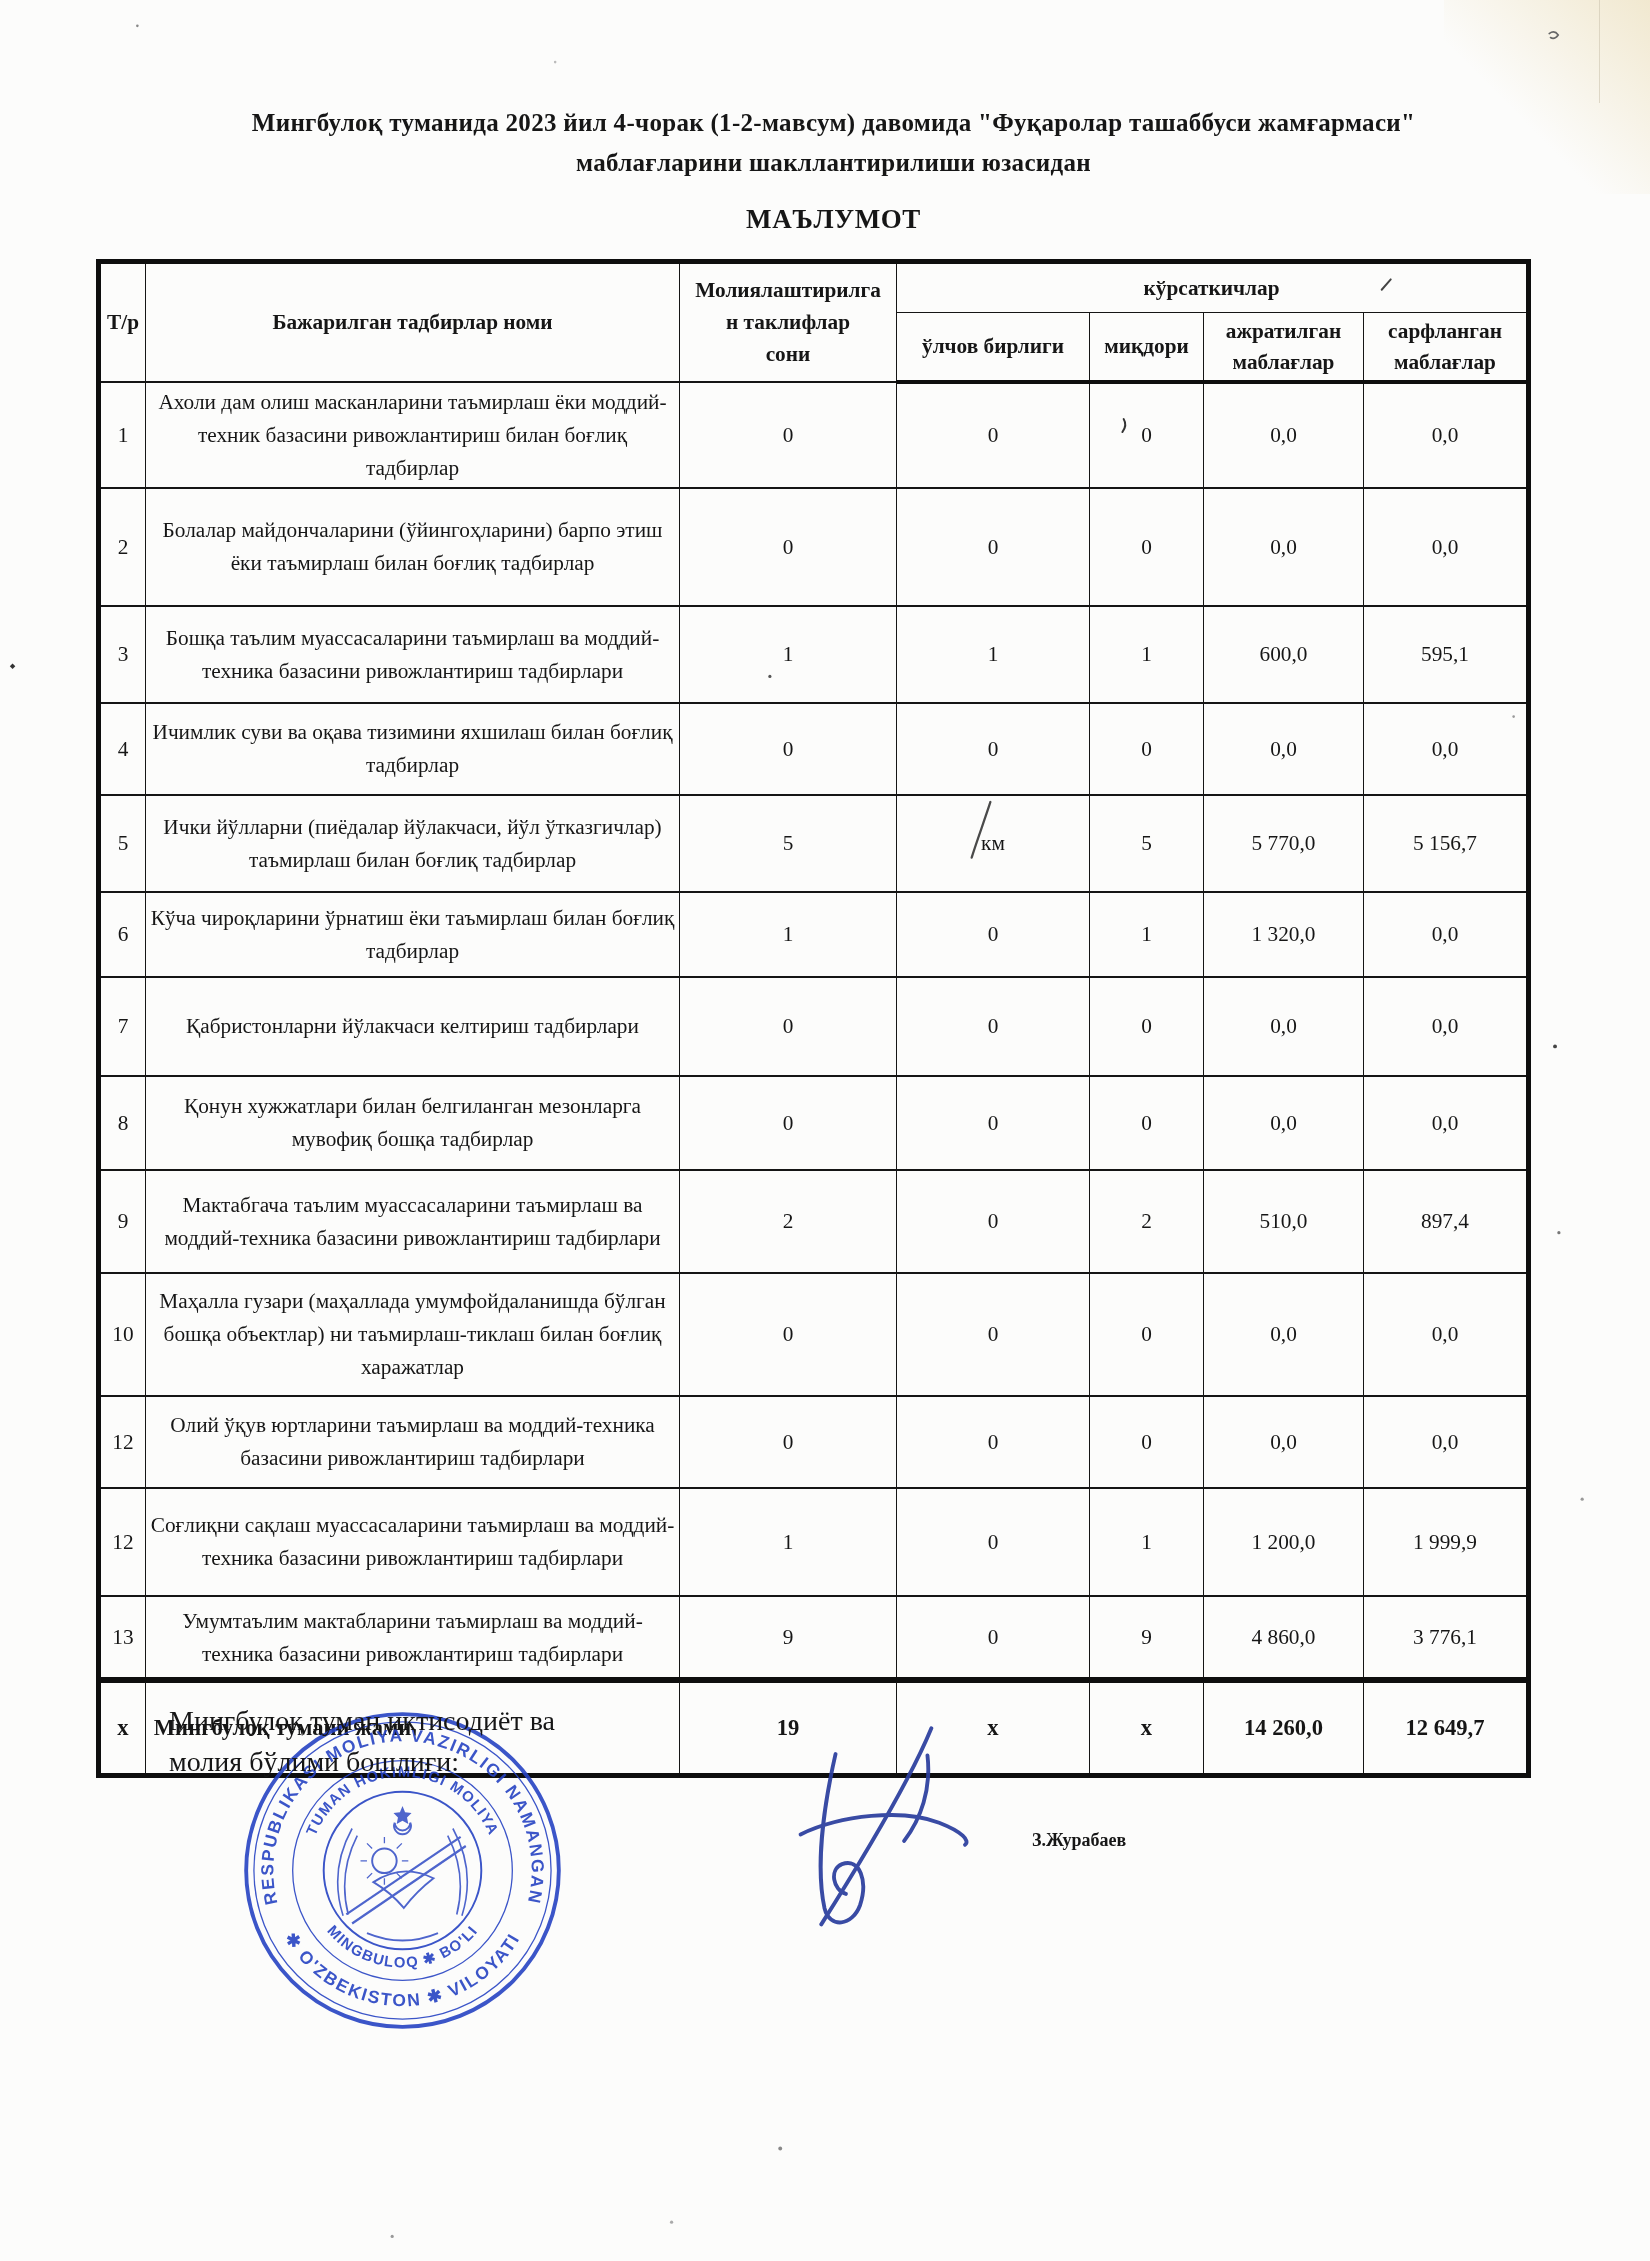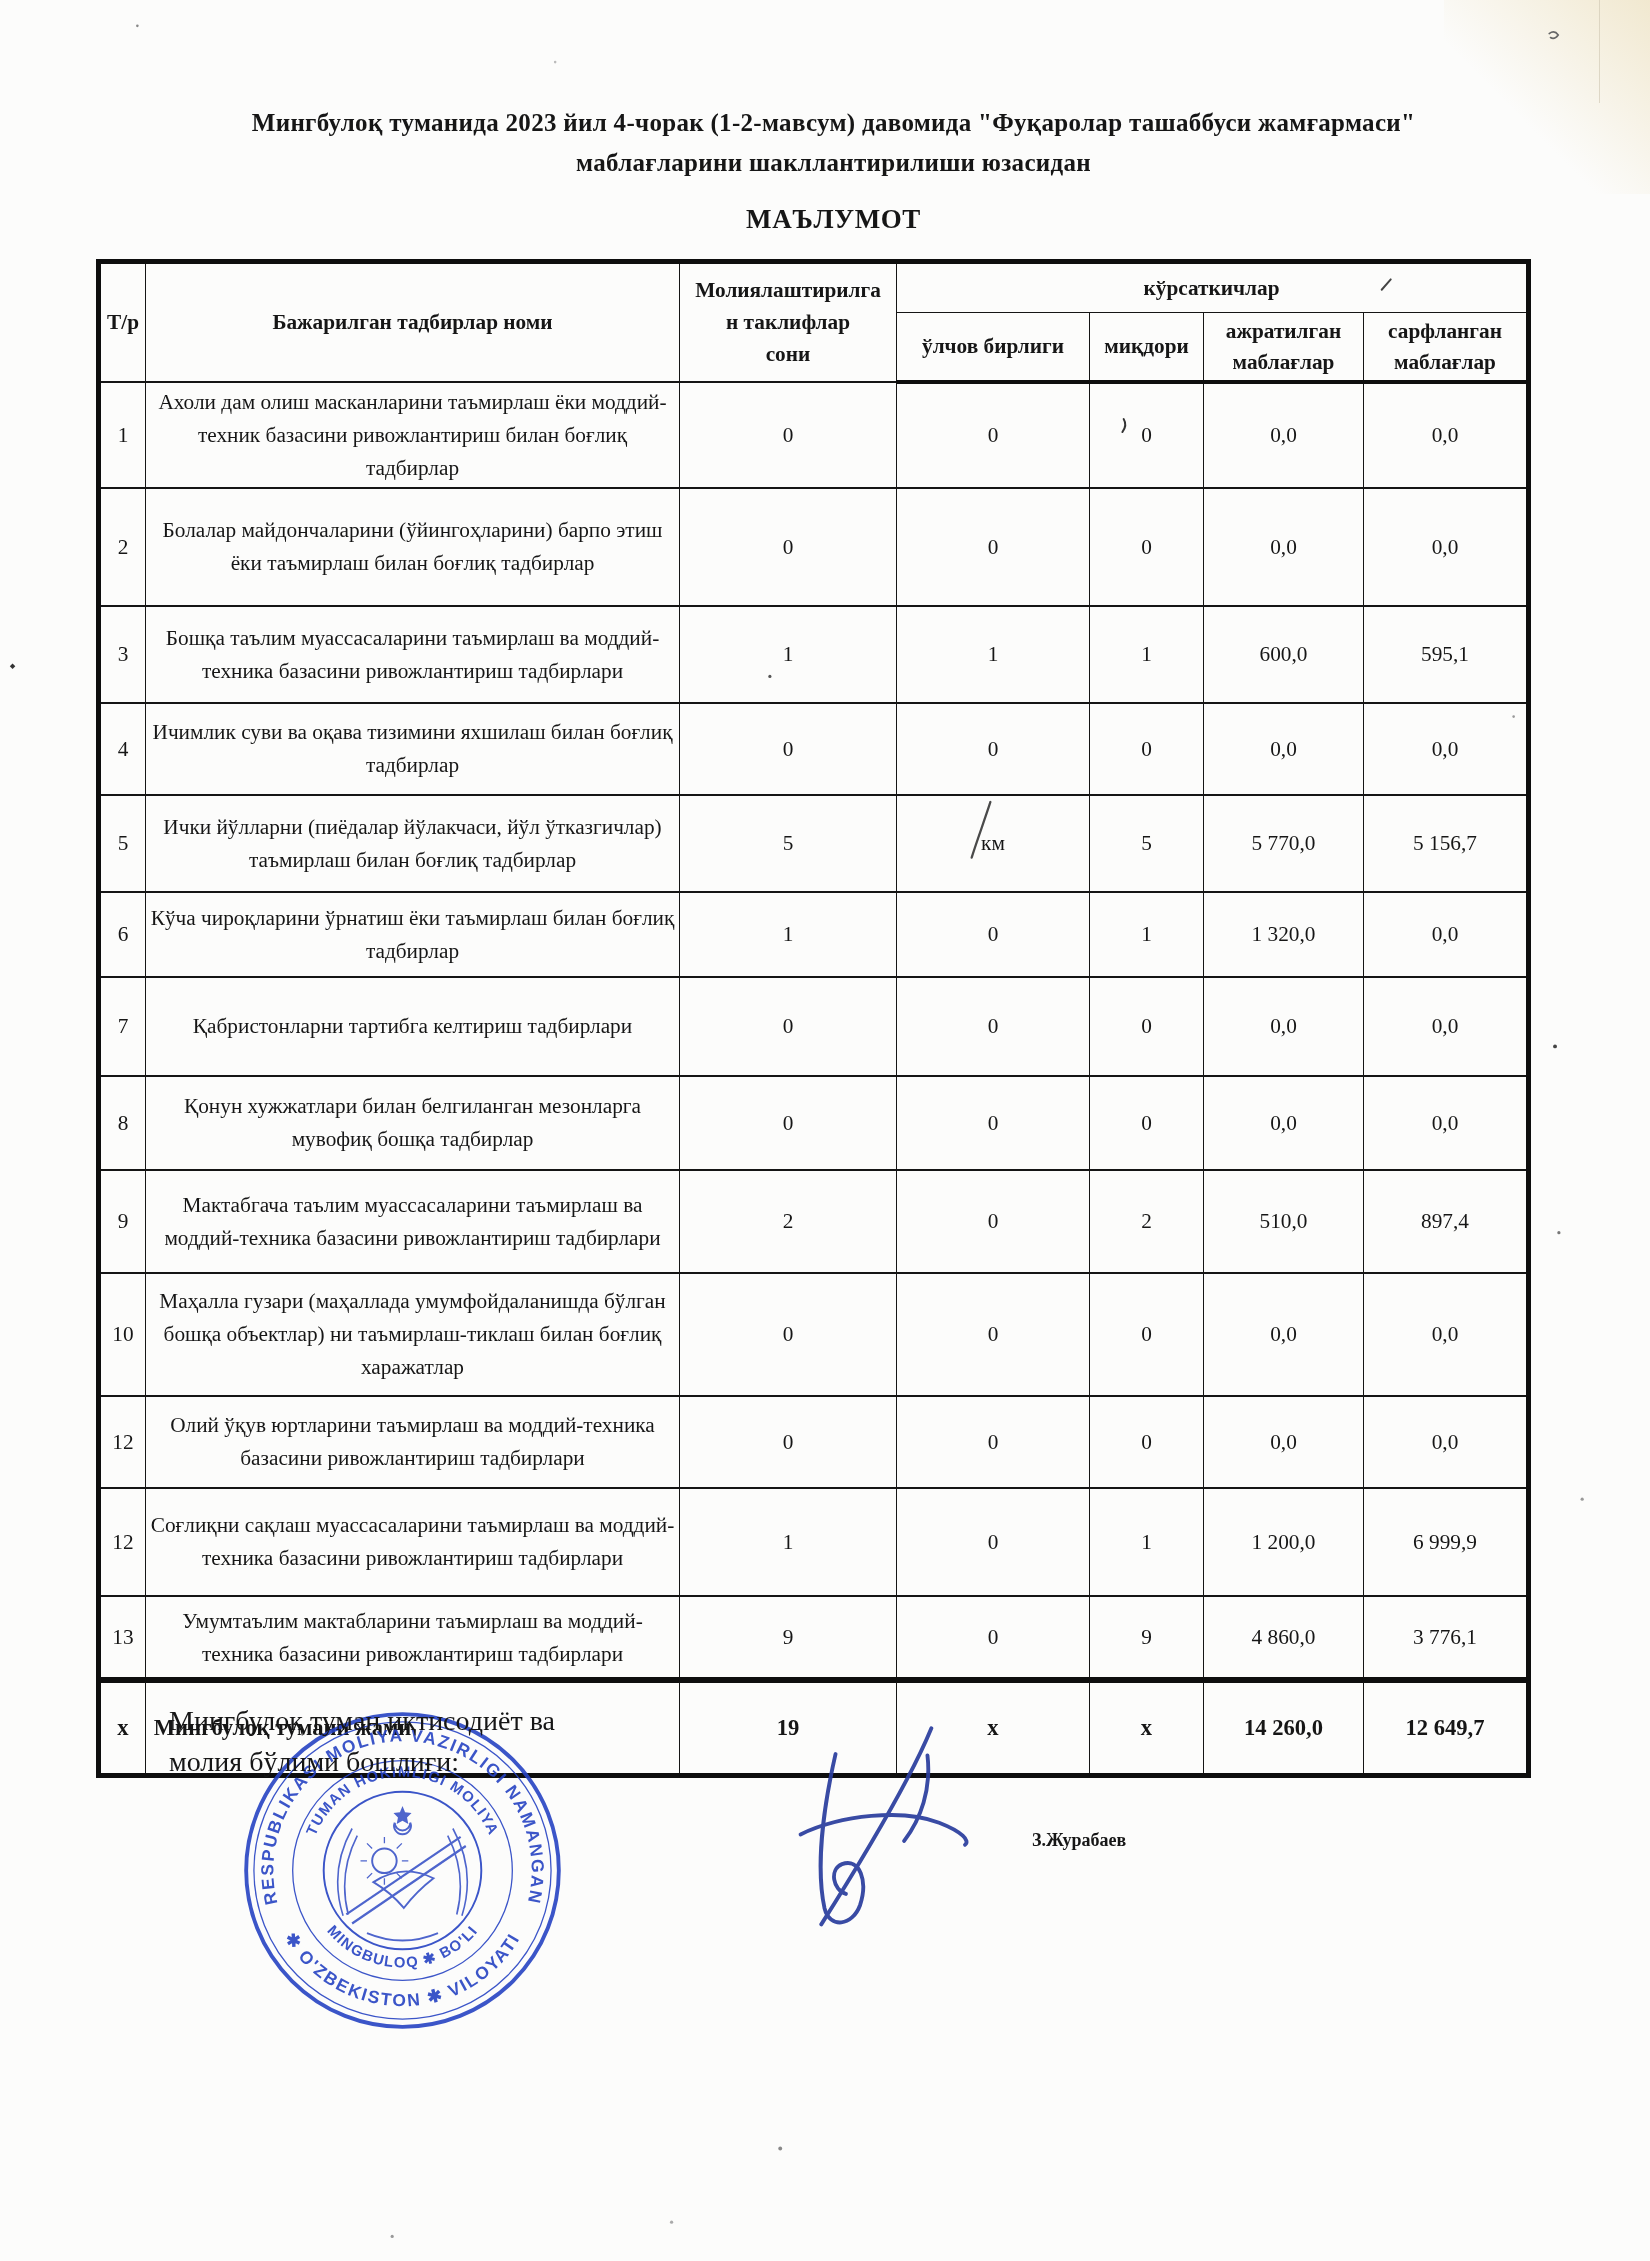--- a/index.html
+++ b/index.html
@@ -177,21 +177,21 @@
           <td>6</td>
           <td class="name-cell">Кўча чироқларини ўрнатиш ёки таъмирлаш билан боғлиқ тадбирлар</td>
           <td>1</td>
           <td>0</td>
           <td>1</td>
           <td>1 320,0</td>
           <td>0,0</td>
         </tr>
         <tr>
           <td>7</td>
-          <td class="name-cell">Қабристонларни тартибга келтириш тадбирлари</td>
+          <td class="name-cell">Қабристонларни йўлакчаси келтириш тадбирлари</td>
           <td>0</td>
           <td>0</td>
           <td>0</td>
           <td>0,0</td>
           <td>0,0</td>
         </tr>
         <tr>
           <td>8</td>
           <td class="name-cell">Қонун хужжатлари билан белгиланган мезонларга мувофиқ бошқа тадбирлар</td>
           <td>0</td>
@@ -227,21 +227,21 @@
           <td>0,0</td>
           <td>0,0</td>
         </tr>
         <tr>
           <td>12</td>
           <td class="name-cell">Соғлиқни сақлаш муассасаларини таъмирлаш ва моддий-техника базасини ривожлантириш тадбирлари</td>
           <td>1</td>
           <td>0</td>
           <td>1</td>
           <td>1 200,0</td>
-          <td>6 999,9</td>
+          <td>1 999,9</td>
         </tr>
         <tr>
           <td>13</td>
           <td class="name-cell">Умумтаълим мактабларини таъмирлаш ва моддий-техника базасини ривожлантириш тадбирлари</td>
           <td>9</td>
           <td>0</td>
           <td>9</td>
           <td>4 860,0</td>
           <td>3 776,1</td>
         </tr>

